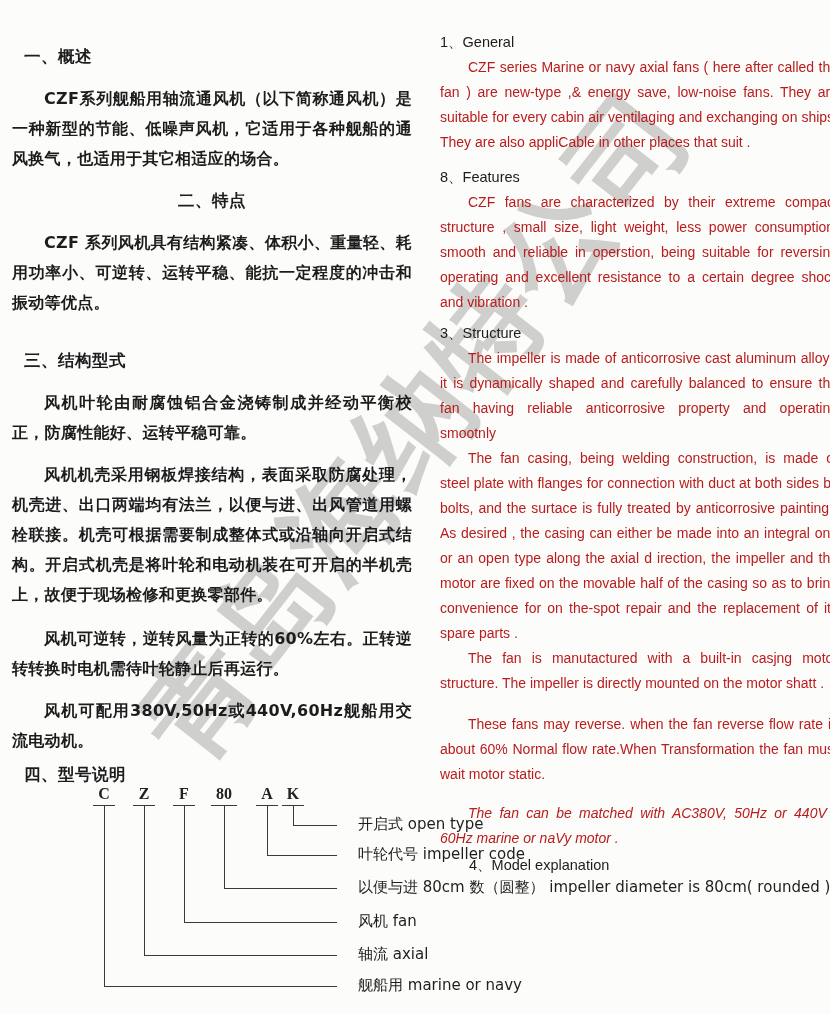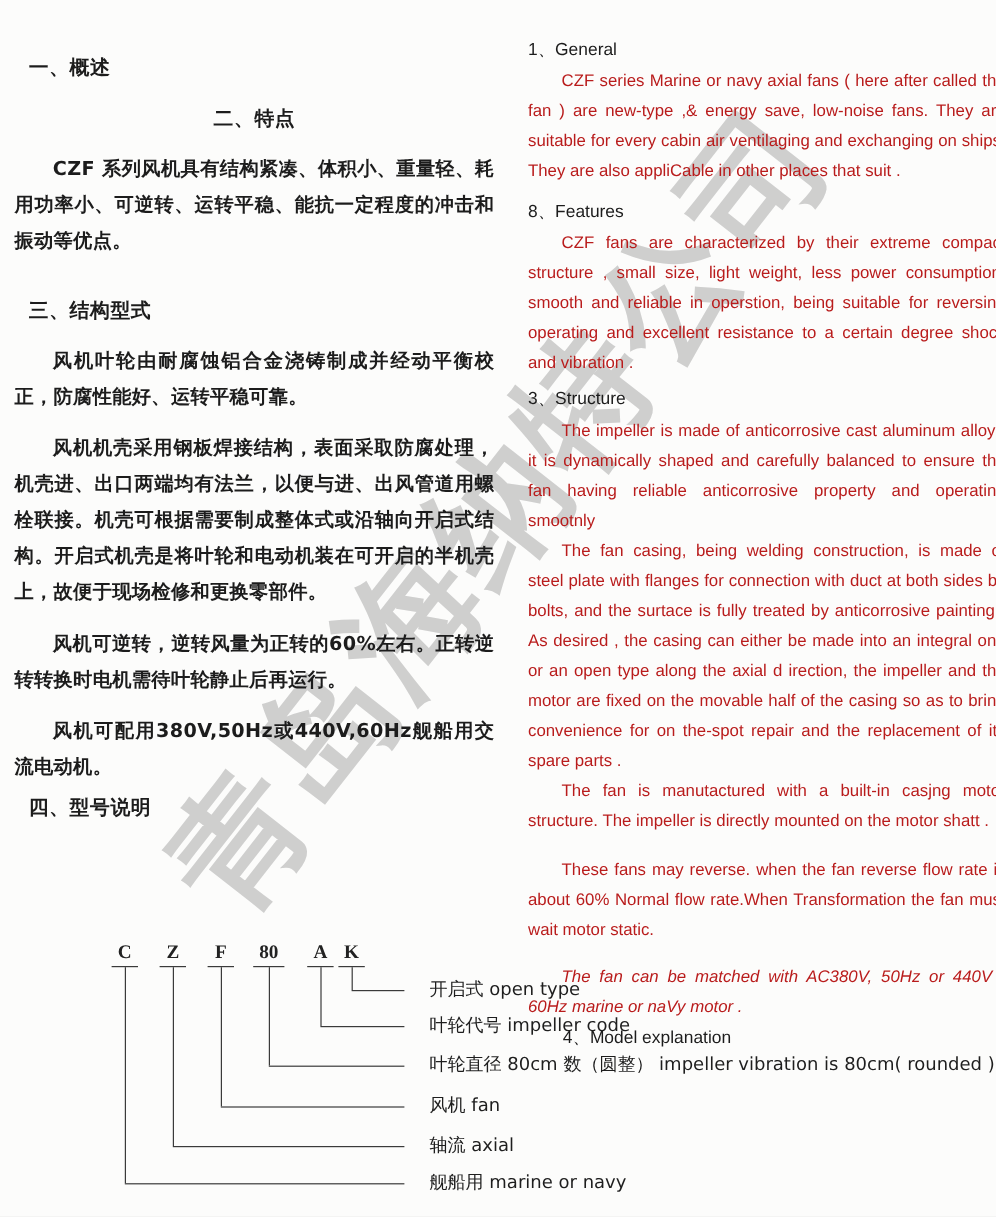--- a/index.html
+++ b/index.html
@@ -85,20 +85,21 @@
 </style>
 </head>
 <body>
 
 <div class="page">
 
   <div class="watermark">青岛海纳特公司</div>
 
   <div class="col col-zh">
     <h3>一、概述</h3>
+    <p>CZF系列舰船用轴流通风机（以下简称通风机）是一种新型的节能、低噪声风机，它适用于各种舰船的通风换气，也适用于其它相适应的场合。</p>
     <h3 class="zh-h2">二、特点</h3>
     <p>CZF 系列风机具有结构紧凑、体积小、重量轻、耗用功率小、可逆转、运转平稳、能抗一定程度的冲击和振动等优点。</p>
     <h3 class="zh-h3">三、结构型式</h3>
     <p>风机叶轮由耐腐蚀铝合金浇铸制成并经动平衡校正，防腐性能好、运转平稳可靠。</p>
     <p class="zh-p-casing">风机机壳采用钢板焊接结构，表面采取防腐处理，机壳进、出口两端均有法兰，以便与进、出风管道用螺栓联接。机壳可根据需要制成整体式或沿轴向开启式结构。开启式机壳是将叶轮和电动机装在可开启的半机壳上，故便于现场检修和更换零部件。</p>
     <p class="zh-p-reverse">风机可逆转，逆转风量为正转的60%左右。正转逆转转换时电机需待叶轮静止后再运行。</p>
     <p class="zh-p-voltage">风机可配用380V,50Hz或440V,60Hz舰船用交流电动机。</p>
     <h3 class="zh-h4">四、型号说明</h3>
   </div>
 
@@ -141,19 +142,19 @@
 
     <div class="hline" style="left:293px;top:40px;width:44px"></div>
     <div class="hline" style="left:267px;top:70px;width:70px"></div>
     <div class="hline" style="left:224px;top:103px;width:113px"></div>
     <div class="hline" style="left:184px;top:137px;width:153px"></div>
     <div class="hline" style="left:144px;top:170px;width:193px"></div>
     <div class="hline" style="left:104px;top:201px;width:233px"></div>
 
     <div class="dlabel" style="top:30px">开启式 open type</div>
     <div class="dlabel" style="top:60px">叶轮代号 impeller code</div>
-    <div class="dlabel" style="top:93px">叶轮直径 80cm 数（圆整）  impeller vibration is 80cm( rounded )</div>
+    <div class="dlabel" style="top:93px">以便与进 80cm 数（圆整）  impeller diameter is 80cm( rounded )</div>
     <div class="dlabel" style="top:127px">风机 fan</div>
     <div class="dlabel" style="top:160px">轴流 axial</div>
     <div class="dlabel" style="top:191px">舰船用  marine or navy</div>
   </div>
 
 </div>
 
 </body></html>

